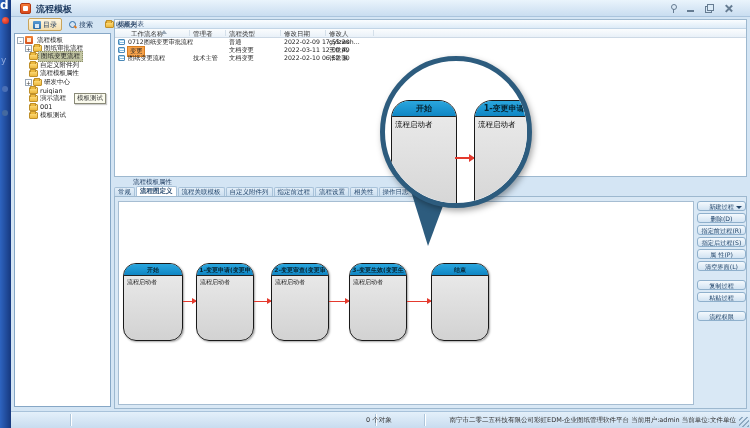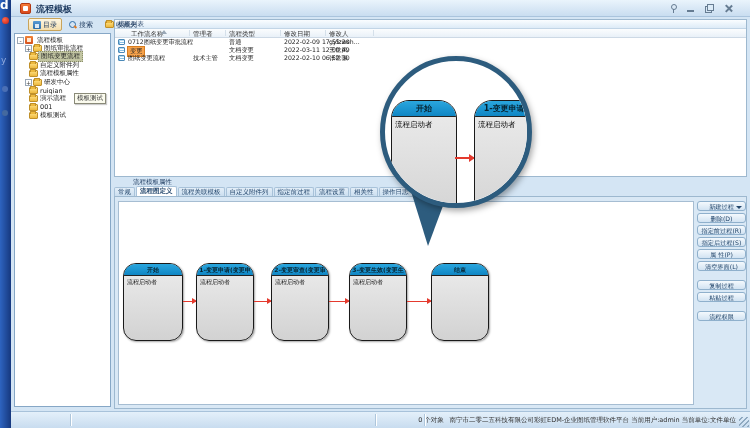--- a/index.html
+++ b/index.html
@@ -118,21 +118,21 @@
           background:linear-gradient(#f4f9fd,#d2e3f2); border:1px solid #8fb0cc; border-radius:3px;
           text-align:center; line-height:9px; white-space:nowrap; }
   .sbtn.gap { margin-top:9px; }
   .dd-arrow { position:absolute; right:3px; top:3.5px; width:0; height:0; border-left:3px solid transparent;
           border-right:3px solid transparent; border-top:3px solid #23466b; }
 
   
   .statusbar { position:absolute; left:11px; top:411px; width:739px; height:17px;
                background:linear-gradient(#e4f0fa,#c8dcef); border-top:1px solid #a8c2da; font-size:6.5px; color:#333; }
   .ssep { position:absolute; top:2px; bottom:2px; width:1px; background:#aec6db; box-shadow:1px 0 0 #fff; }
-  .sobjects { position:absolute; left:397px; top:4px; width:46px; text-align:center; }
+  .sobjects { position:absolute; left:355px; top:4px; width:46px; }
   .scompany { position:absolute; right:14px; top:4px; white-space:nowrap;text-align:center; }
   .grip { position:absolute; right:1px; bottom:1px; width:10px; height:10px;
           background:repeating-linear-gradient(135deg,transparent 0 2px,#8fa9c0 2px 3.5px); }
 
   
   .mag-tail { position:absolute; left:403px; top:183px; width:50px; height:70px; z-index:9;
               background:#2d5c7e; clip-path:polygon(14% 7%,86% 21%,50% 90%); }
   .magnifier { position:absolute; left:380px; top:56px; width:152px; height:152px; border-radius:50%;
                background:#fff; border:5px solid #2d5c7e; overflow:hidden; z-index:10;
                box-shadow:2px 3px 6px rgba(0,0,0,.35); }

